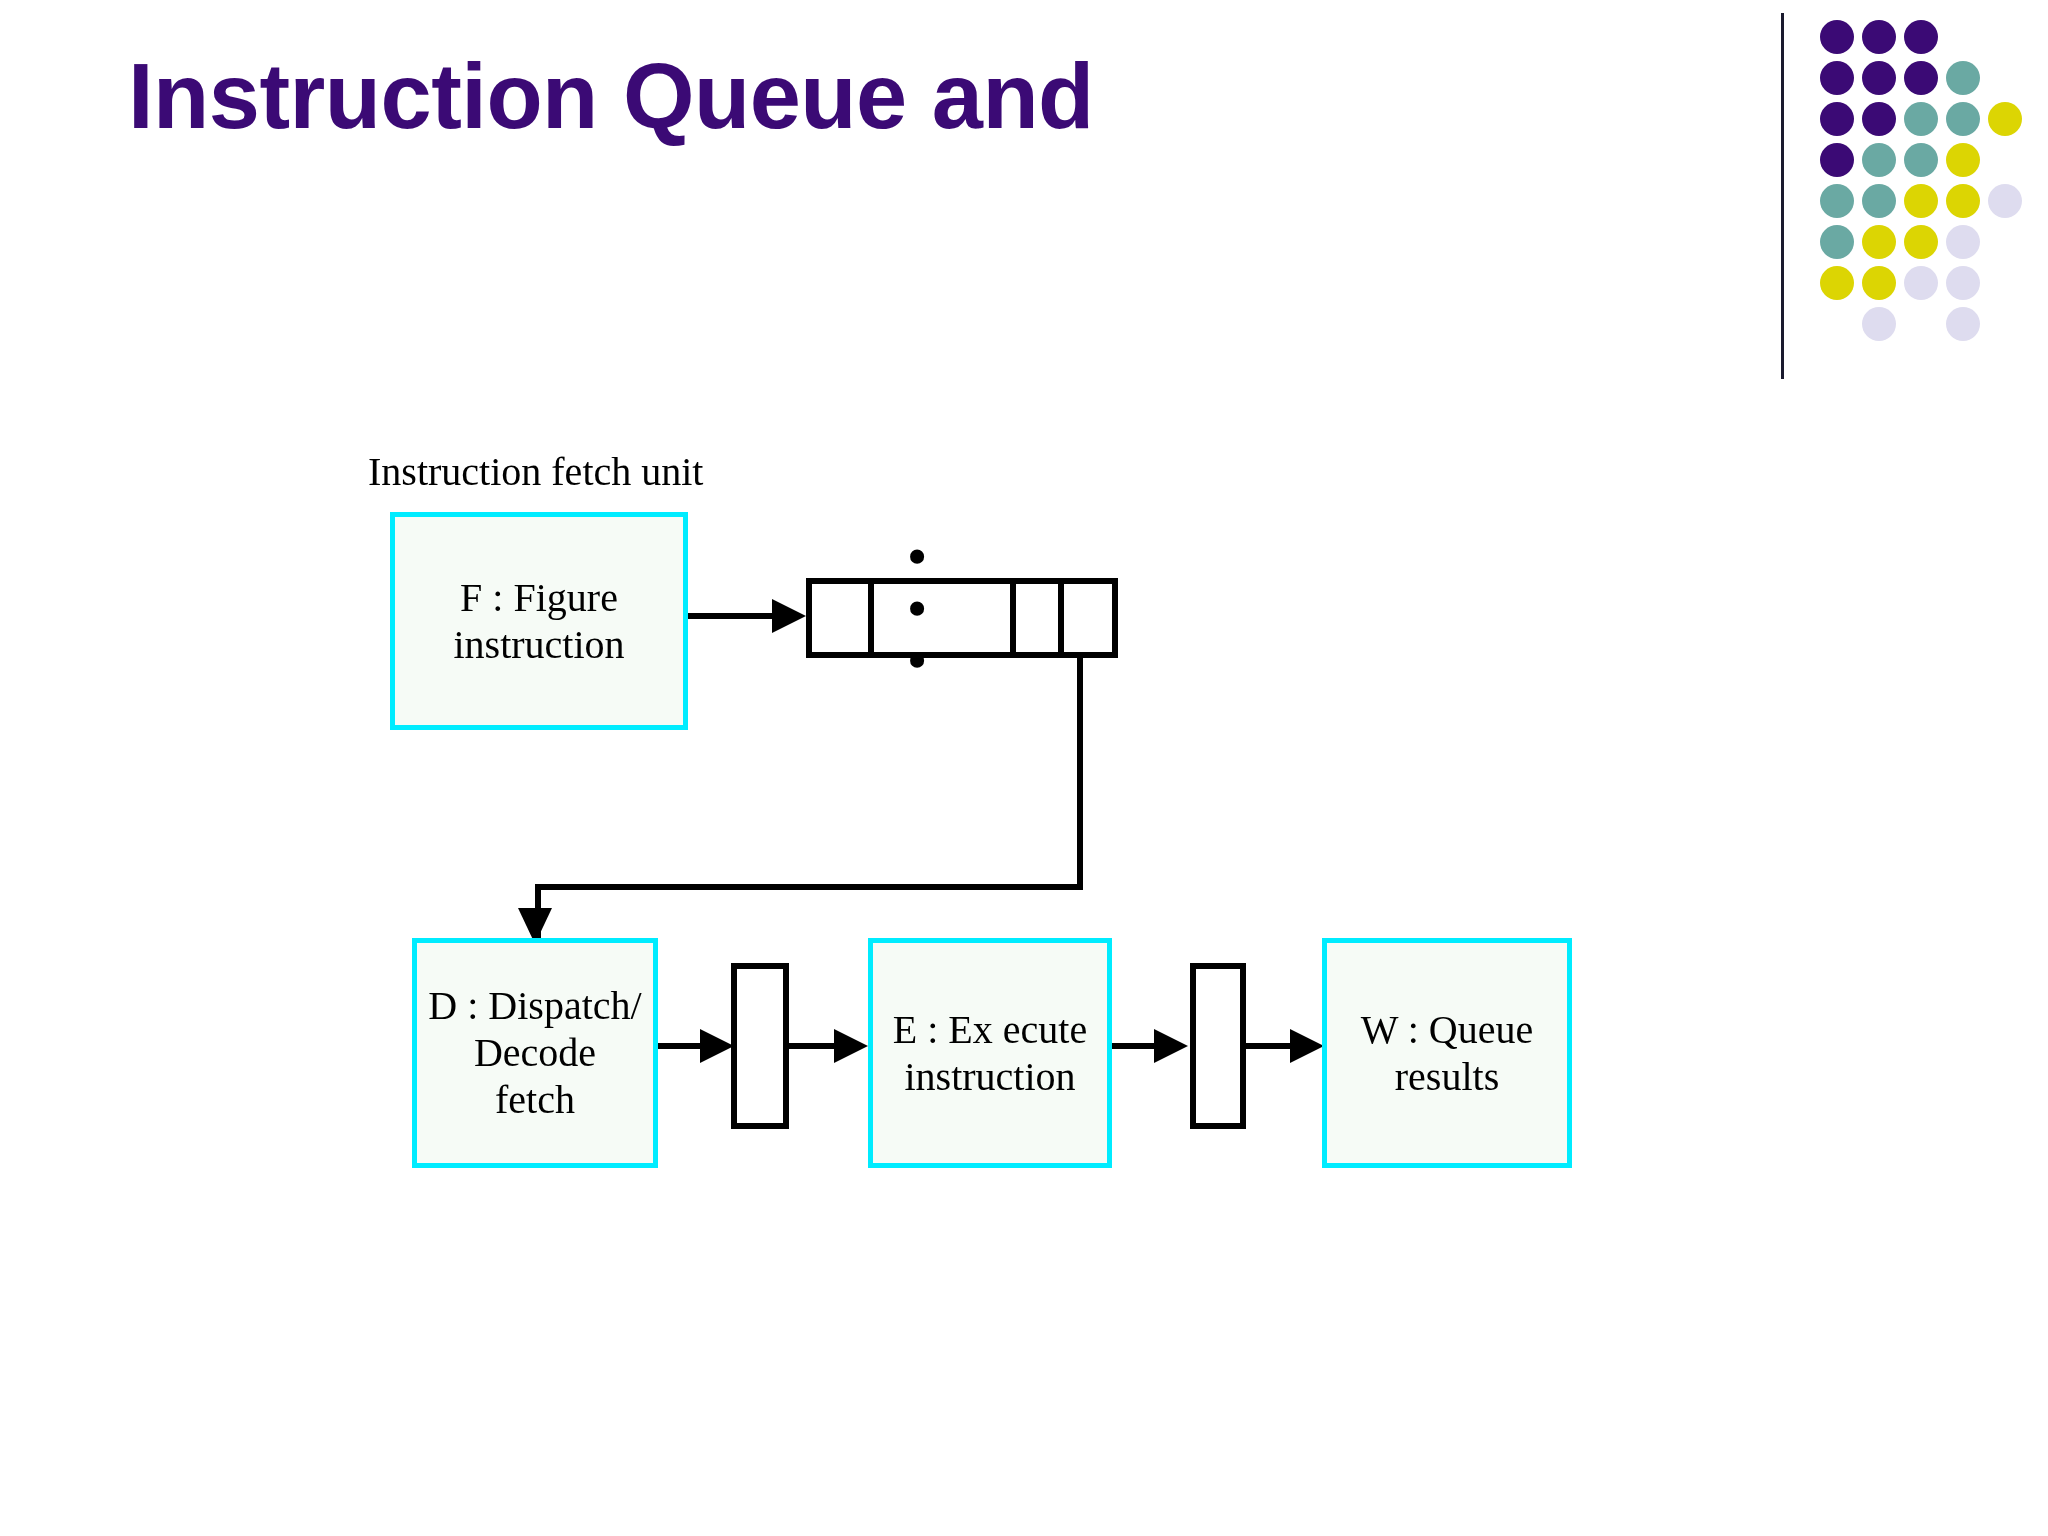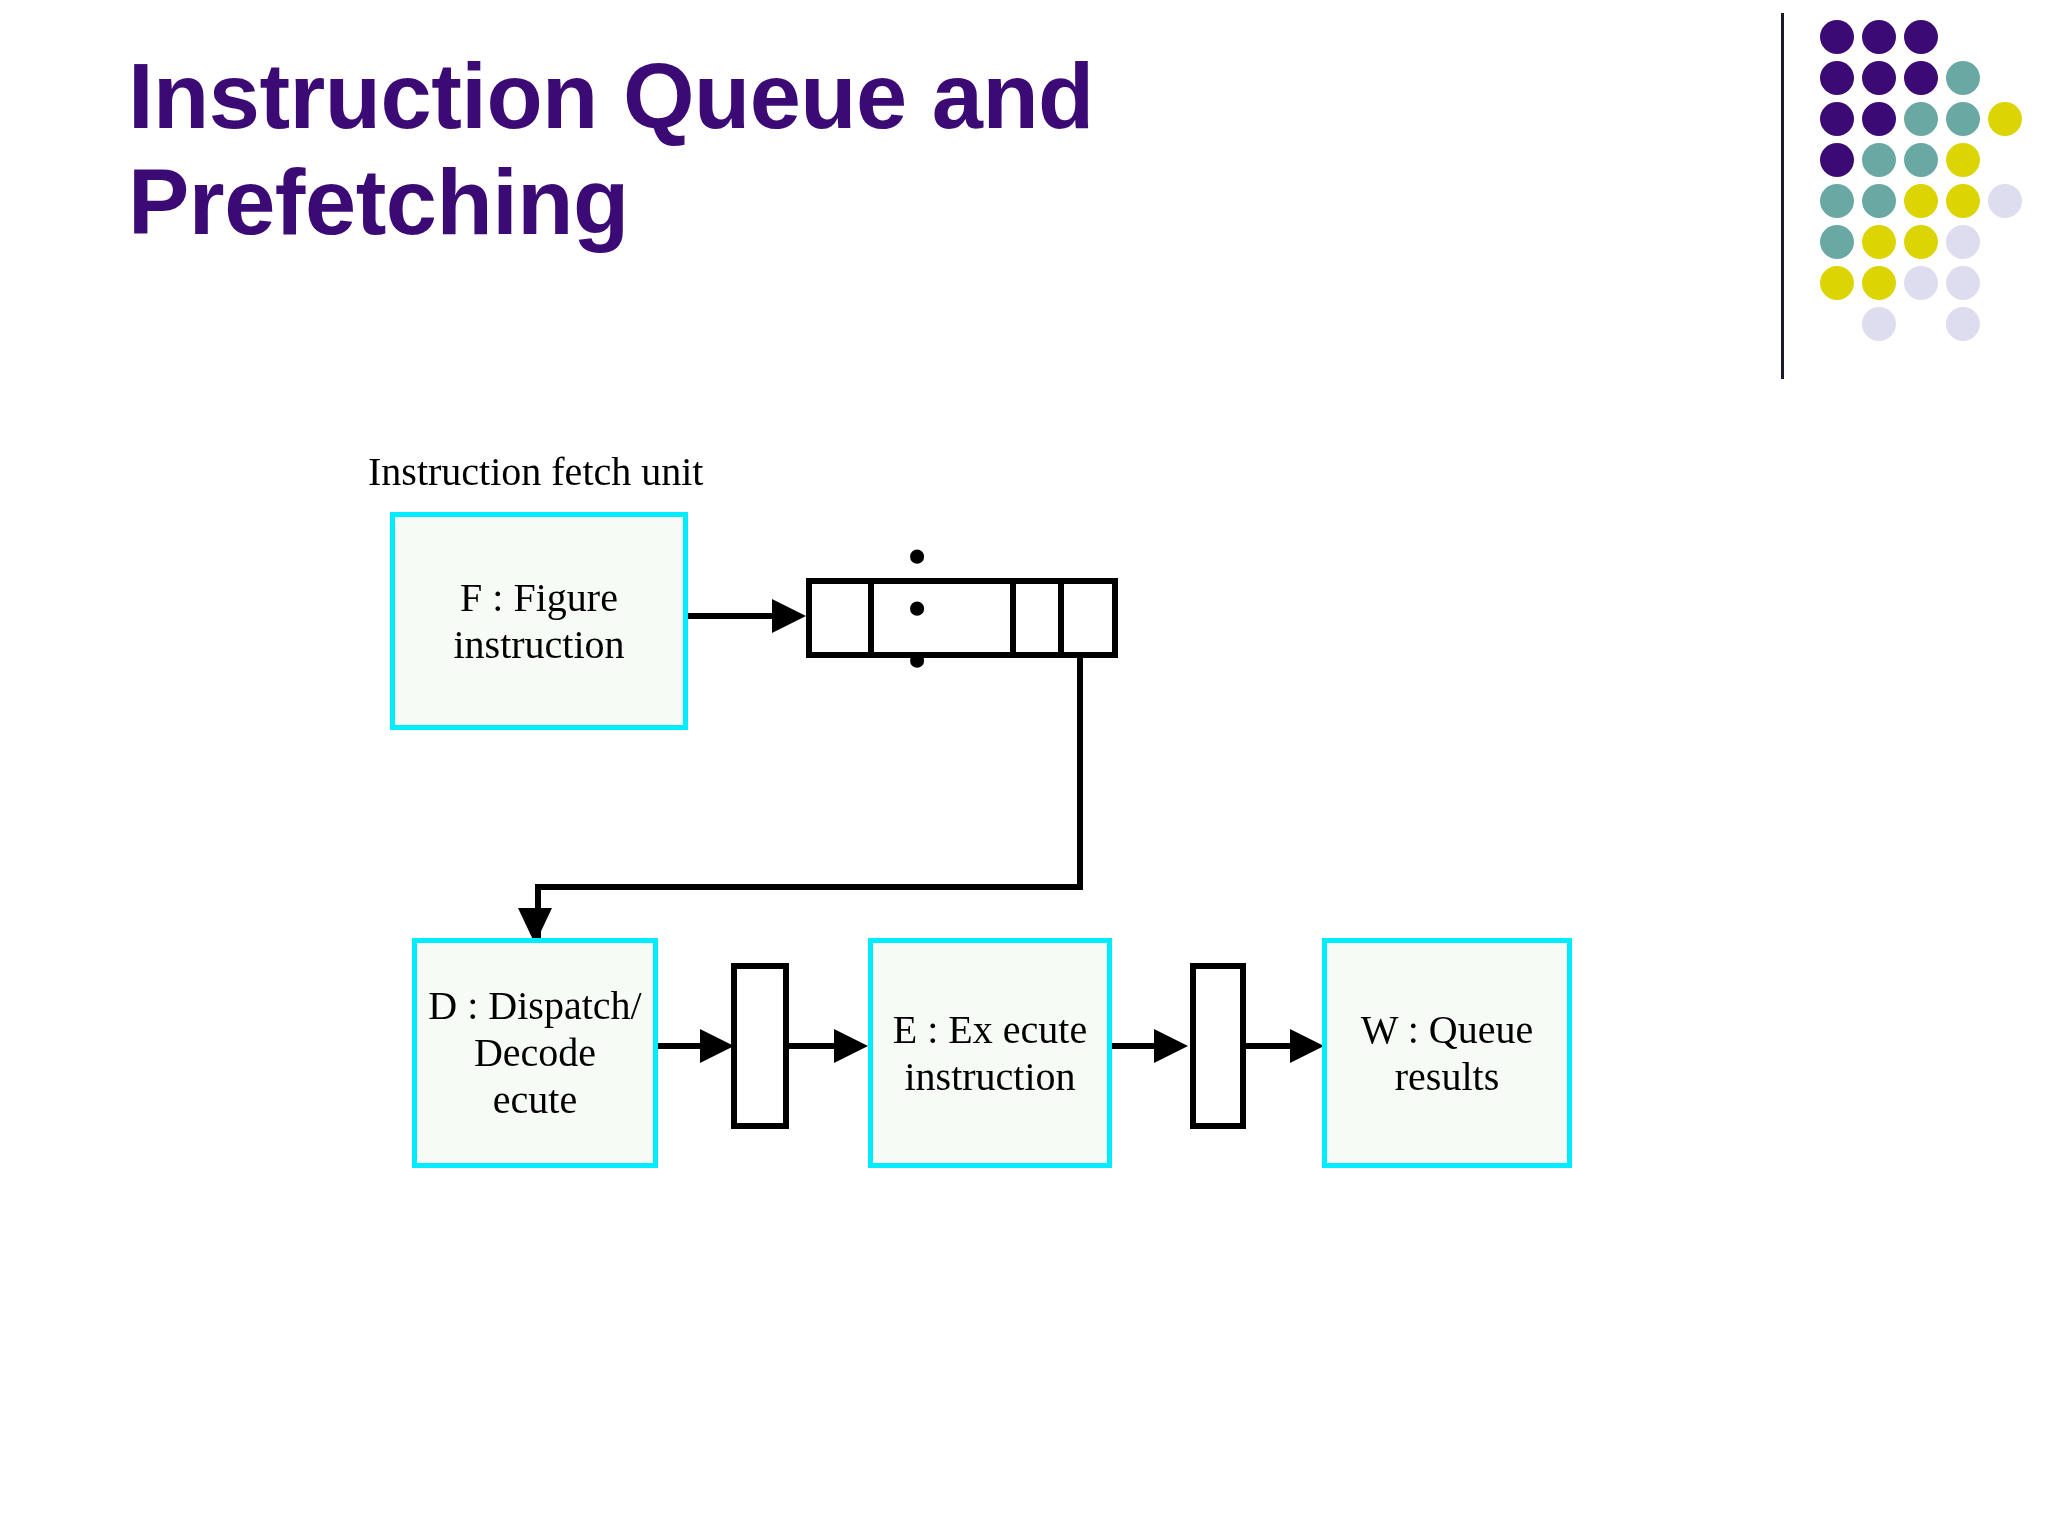--- a/index.html
+++ b/index.html
@@ -171,21 +171,20 @@
   }
   .caption i { font-style: italic; }
 </style>
 </head>
 <body>
 
 <div class="slide">
 
   <div class="title">
     <div>Instruction Queue and</div>
-    <div>Prefetching</div>
   </div>
 
   <div class="logo-divider"></div>
   <div class="logo-grid" id="logo-grid">
       <div class="logo-dot" style="left: 0px; top: 0px; width: 34px; height: 34px; background: rgb(59, 10, 117);"></div>
       <div class="logo-dot" style="left: 42px; top: 0px; width: 34px; height: 34px; background: rgb(59, 10, 117);"></div>
       <div class="logo-dot" style="left: 84px; top: 0px; width: 34px; height: 34px; background: rgb(59, 10, 117);"></div>
       <div class="logo-dot" style="left: 0px; top: 41px; width: 34px; height: 34px; background: rgb(59, 10, 117);"></div>
       <div class="logo-dot" style="left: 42px; top: 41px; width: 34px; height: 34px; background: rgb(59, 10, 117);"></div>
       <div class="logo-dot" style="left: 84px; top: 41px; width: 34px; height: 34px; background: rgb(59, 10, 117);"></div>
@@ -242,21 +241,21 @@
 
     <div class="line-v" style="left:1077px; top:658px; height:232px;"></div>
     <div class="line-h" style="left:535px; top:884px; width:548px;"></div>
     <div class="line-v" style="left:535px; top:884px; height:60px;"></div>
     <div class="arrow-down" style="left:518px; top:908px;"></div>
 
     <div class="stage-box" style="left:412px; top:938px; width:246px; height:230px;">
       <div class="stage-text overflow">
         <div>D : Dispatch/</div>
         <div>Decode</div>
-        <div>ecute</div>
+        <div>fetch</div>
       </div>
     </div>
 
     <div class="line-h" style="left:658px; top:1043px; width:62px;"></div>
     <div class="arrow-right" style="left:700px; top:1029px;"></div>
 
     <div class="buffer-box" style="left:731px; top:963px; width:58px; height:166px;"></div>
 
     <div class="line-h" style="left:789px; top:1043px; width:66px;"></div>
     <div class="arrow-right" style="left:834px; top:1029px;"></div>

